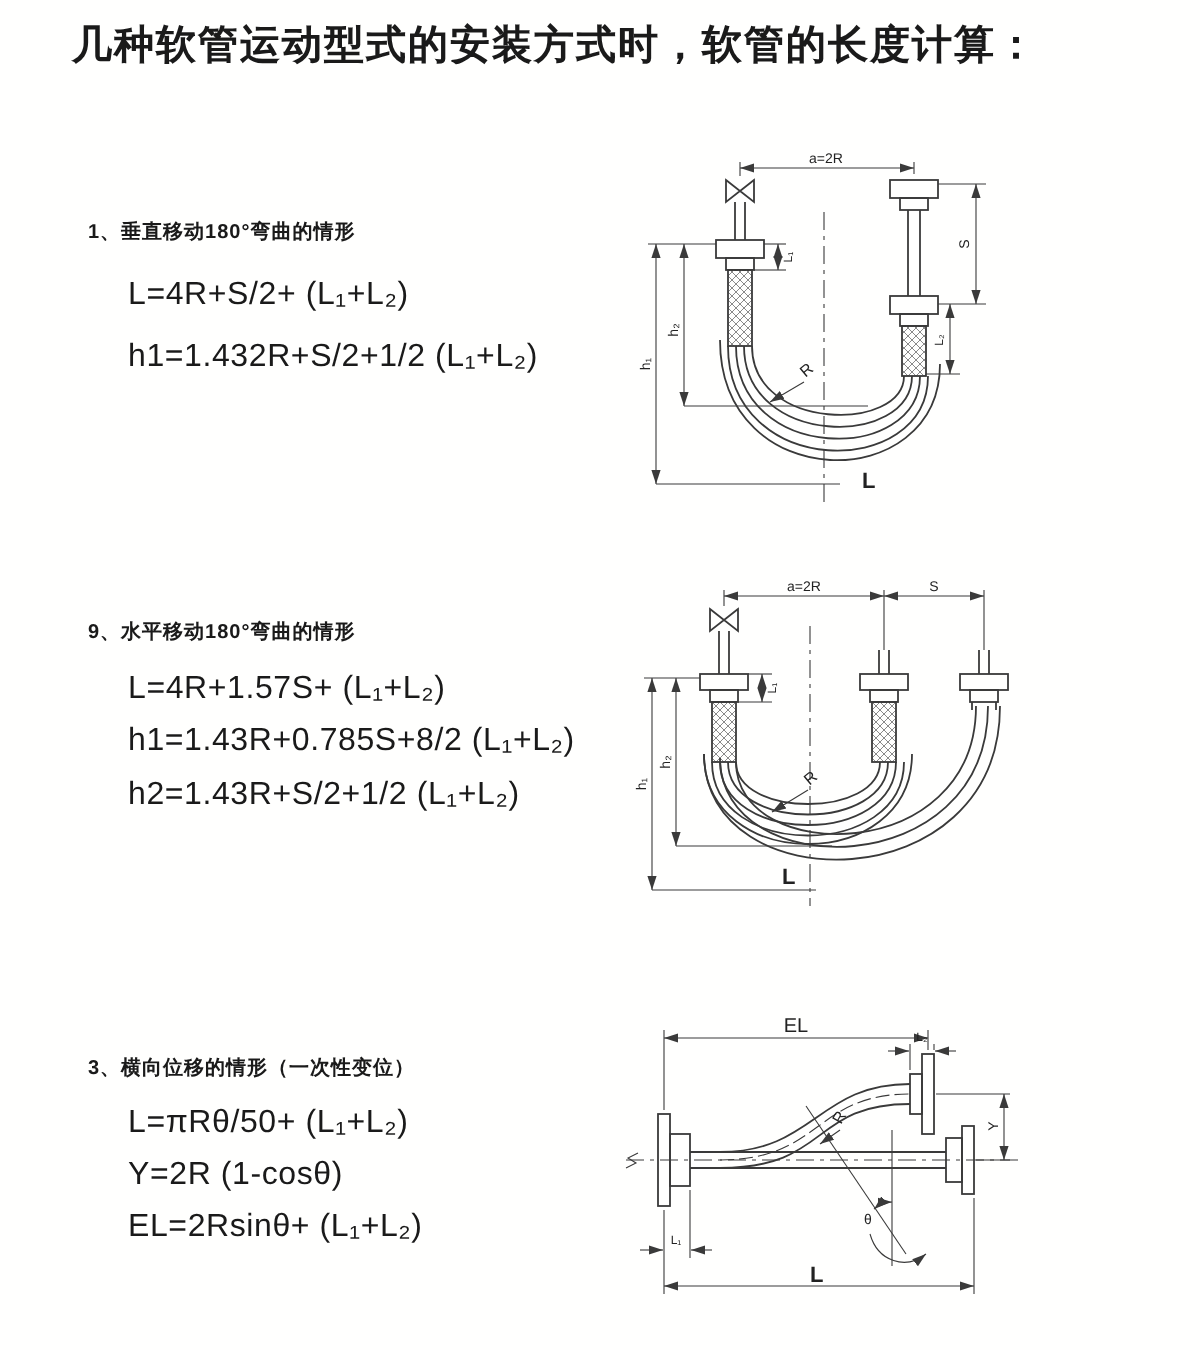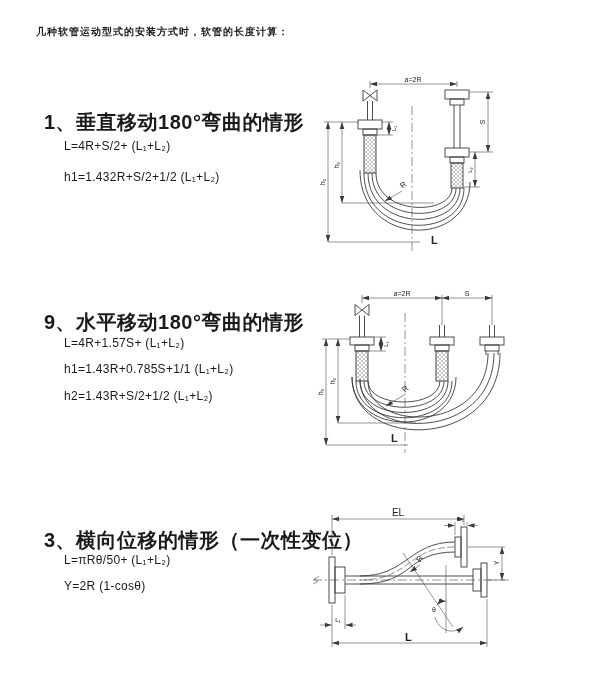--- a/index.html
+++ b/index.html
@@ -1,45 +1,46 @@
 <!DOCTYPE html>
 <html><head>
 <meta charset="utf-8">
 <style>
   html,body{margin:0;padding:0;background:#ffffff;}
   .page{
     position:relative;width:600px;height:675px;background:#fffffe;
     font-family:"Liberation Sans",sans-serif;color:#1a1a1a;overflow:hidden;
   }
   .t{position:absolute;white-space:nowrap;}
-  .doc-title{left:36px;top:25px;font-size:10px;font-weight:bold;letter-spacing:1px;}
-  .heading{font-size:20px;font-weight:bold;letter-spacing:0.5px;}
-  .formula{font-size:12px;letter-spacing:0.3px;}
+  .doc-title{left:36px;top:9px;font-size:20px;font-weight:bold;letter-spacing:1px;}
+  .heading{font-size:10px;font-weight:bold;letter-spacing:0.5px;}
+  .formula{font-size:16px;letter-spacing:0.3px;}
   svg.diag{position:absolute;}
   svg text{font-family:"Liberation Sans",sans-serif;fill:#222;}
 </style>
 </head>
 <body>
 
 <div class="page">
 
   <div class="t doc-title">几种软管运动型式的安装方式时，软管的长度计算：</div>
 
   <div class="t heading" style="left:44px;top:109px">1、垂直移动180°弯曲的情形</div>
   <div class="t formula" style="left:64px;top:139px">L=4R+S/2+ (L₁+L₂)</div>
   <div class="t formula" style="left:64px;top:170px">h1=1.432R+S/2+1/2 (L₁+L₂)</div>
 
   <div class="t heading" style="left:44px;top:309px">9、水平移动180°弯曲的情形</div>
   <div class="t formula" style="left:64px;top:336px">L=4R+1.57S+ (L₁+L₂)</div>
-  <div class="t formula" style="left:64px;top:362px">h1=1.43R+0.785S+1/1 (L₁+L₂)</div>
+  <div class="t formula" style="left:64px;top:362px">h1=1.43R+0.785S+8/2 (L₁+L₂)</div>
   <div class="t formula" style="left:64px;top:389px">h2=1.43R+S/2+1/2 (L₁+L₂)</div>
 
   <div class="t heading" style="left:44px;top:527px">3、横向位移的情形（一次性变位）</div>
   <div class="t formula" style="left:64px;top:553px">L=πRθ/50+ (L₁+L₂)</div>
   <div class="t formula" style="left:64px;top:579px">Y=2R (1-cosθ)</div>
+  <div class="t formula" style="left:64px;top:605px">EL=2Rsinθ+ (L₁+L₂)</div>
 
   <svg class="diag" style="left:312px;top:70px" width="280" height="188" viewBox="0 0 280 188">
     <defs>
       <marker id="ar1" markerWidth="8" markerHeight="6" refX="7" refY="3" orient="auto-start-reverse" markerUnits="userSpaceOnUse">
         <path d="M0,0.7 L7,3 L0,5.3 Z" fill="#3a3a3a"></path>
       </marker>
       <pattern id="br1" width="4" height="4" patternUnits="userSpaceOnUse">
         <path d="M0,4 L4,0 M0,0 L4,4" stroke="#8a8a8a" stroke-width="0.5" fill="none"></path>
       </pattern>
     </defs>

